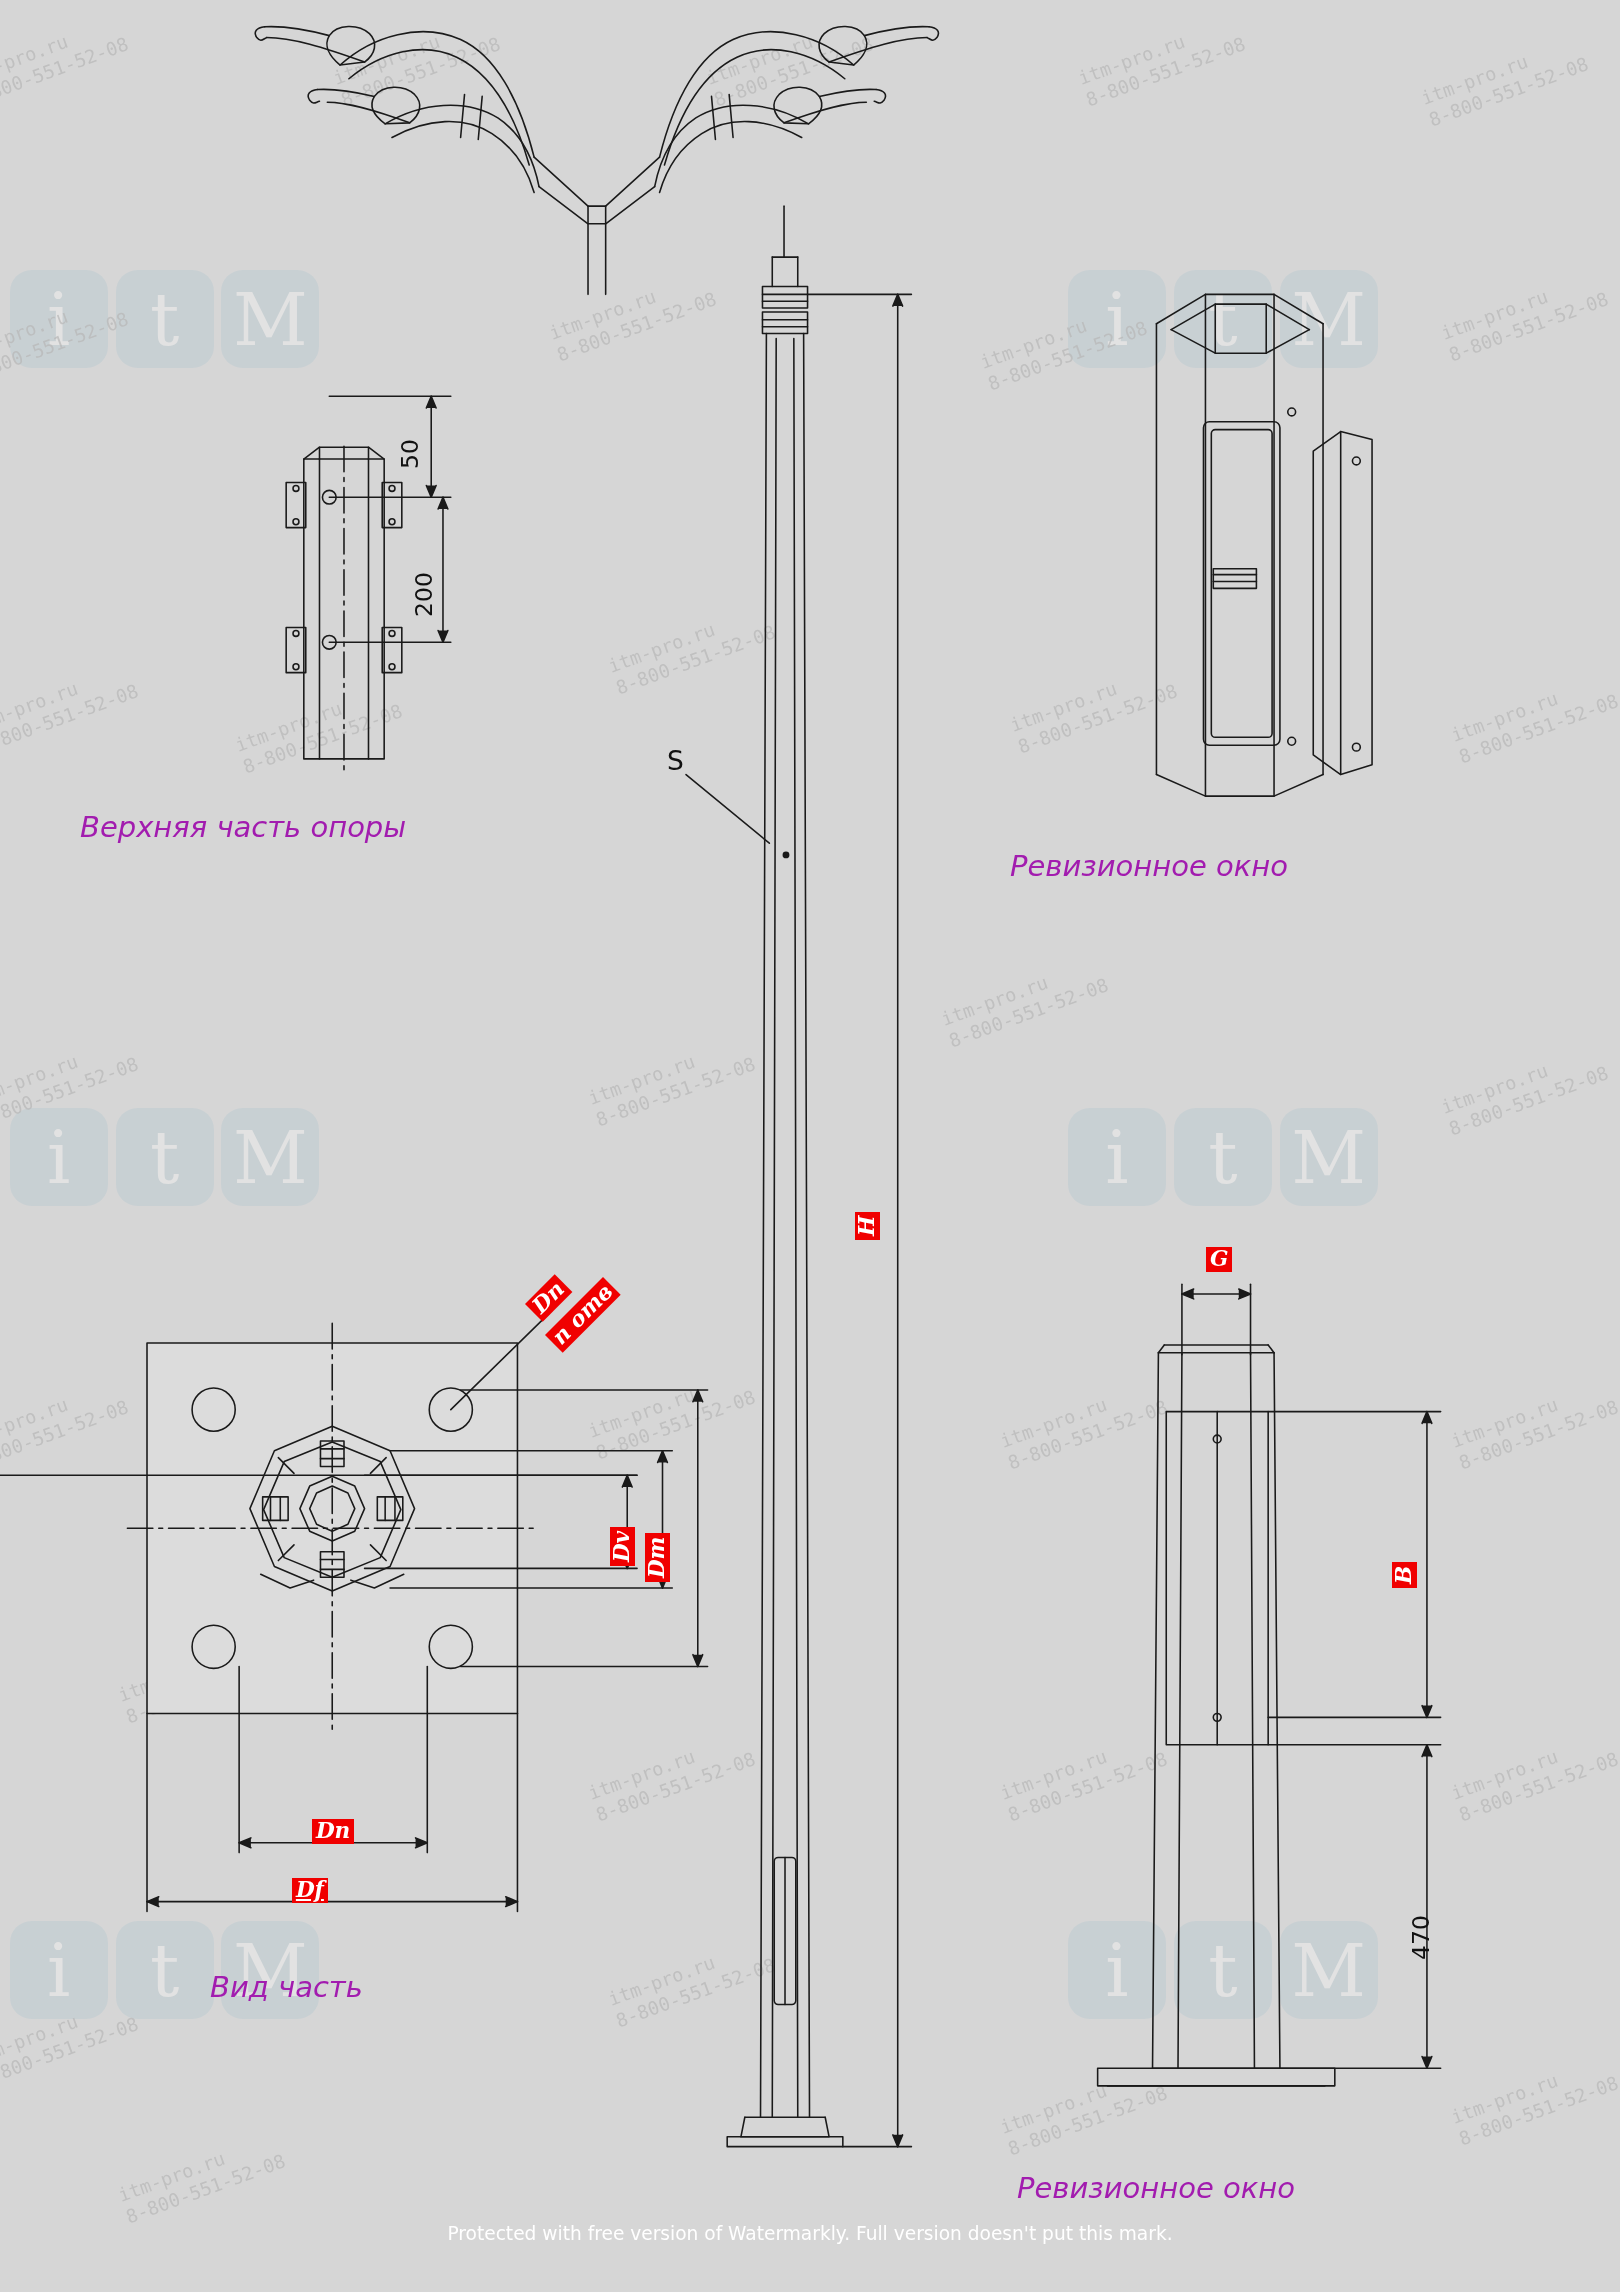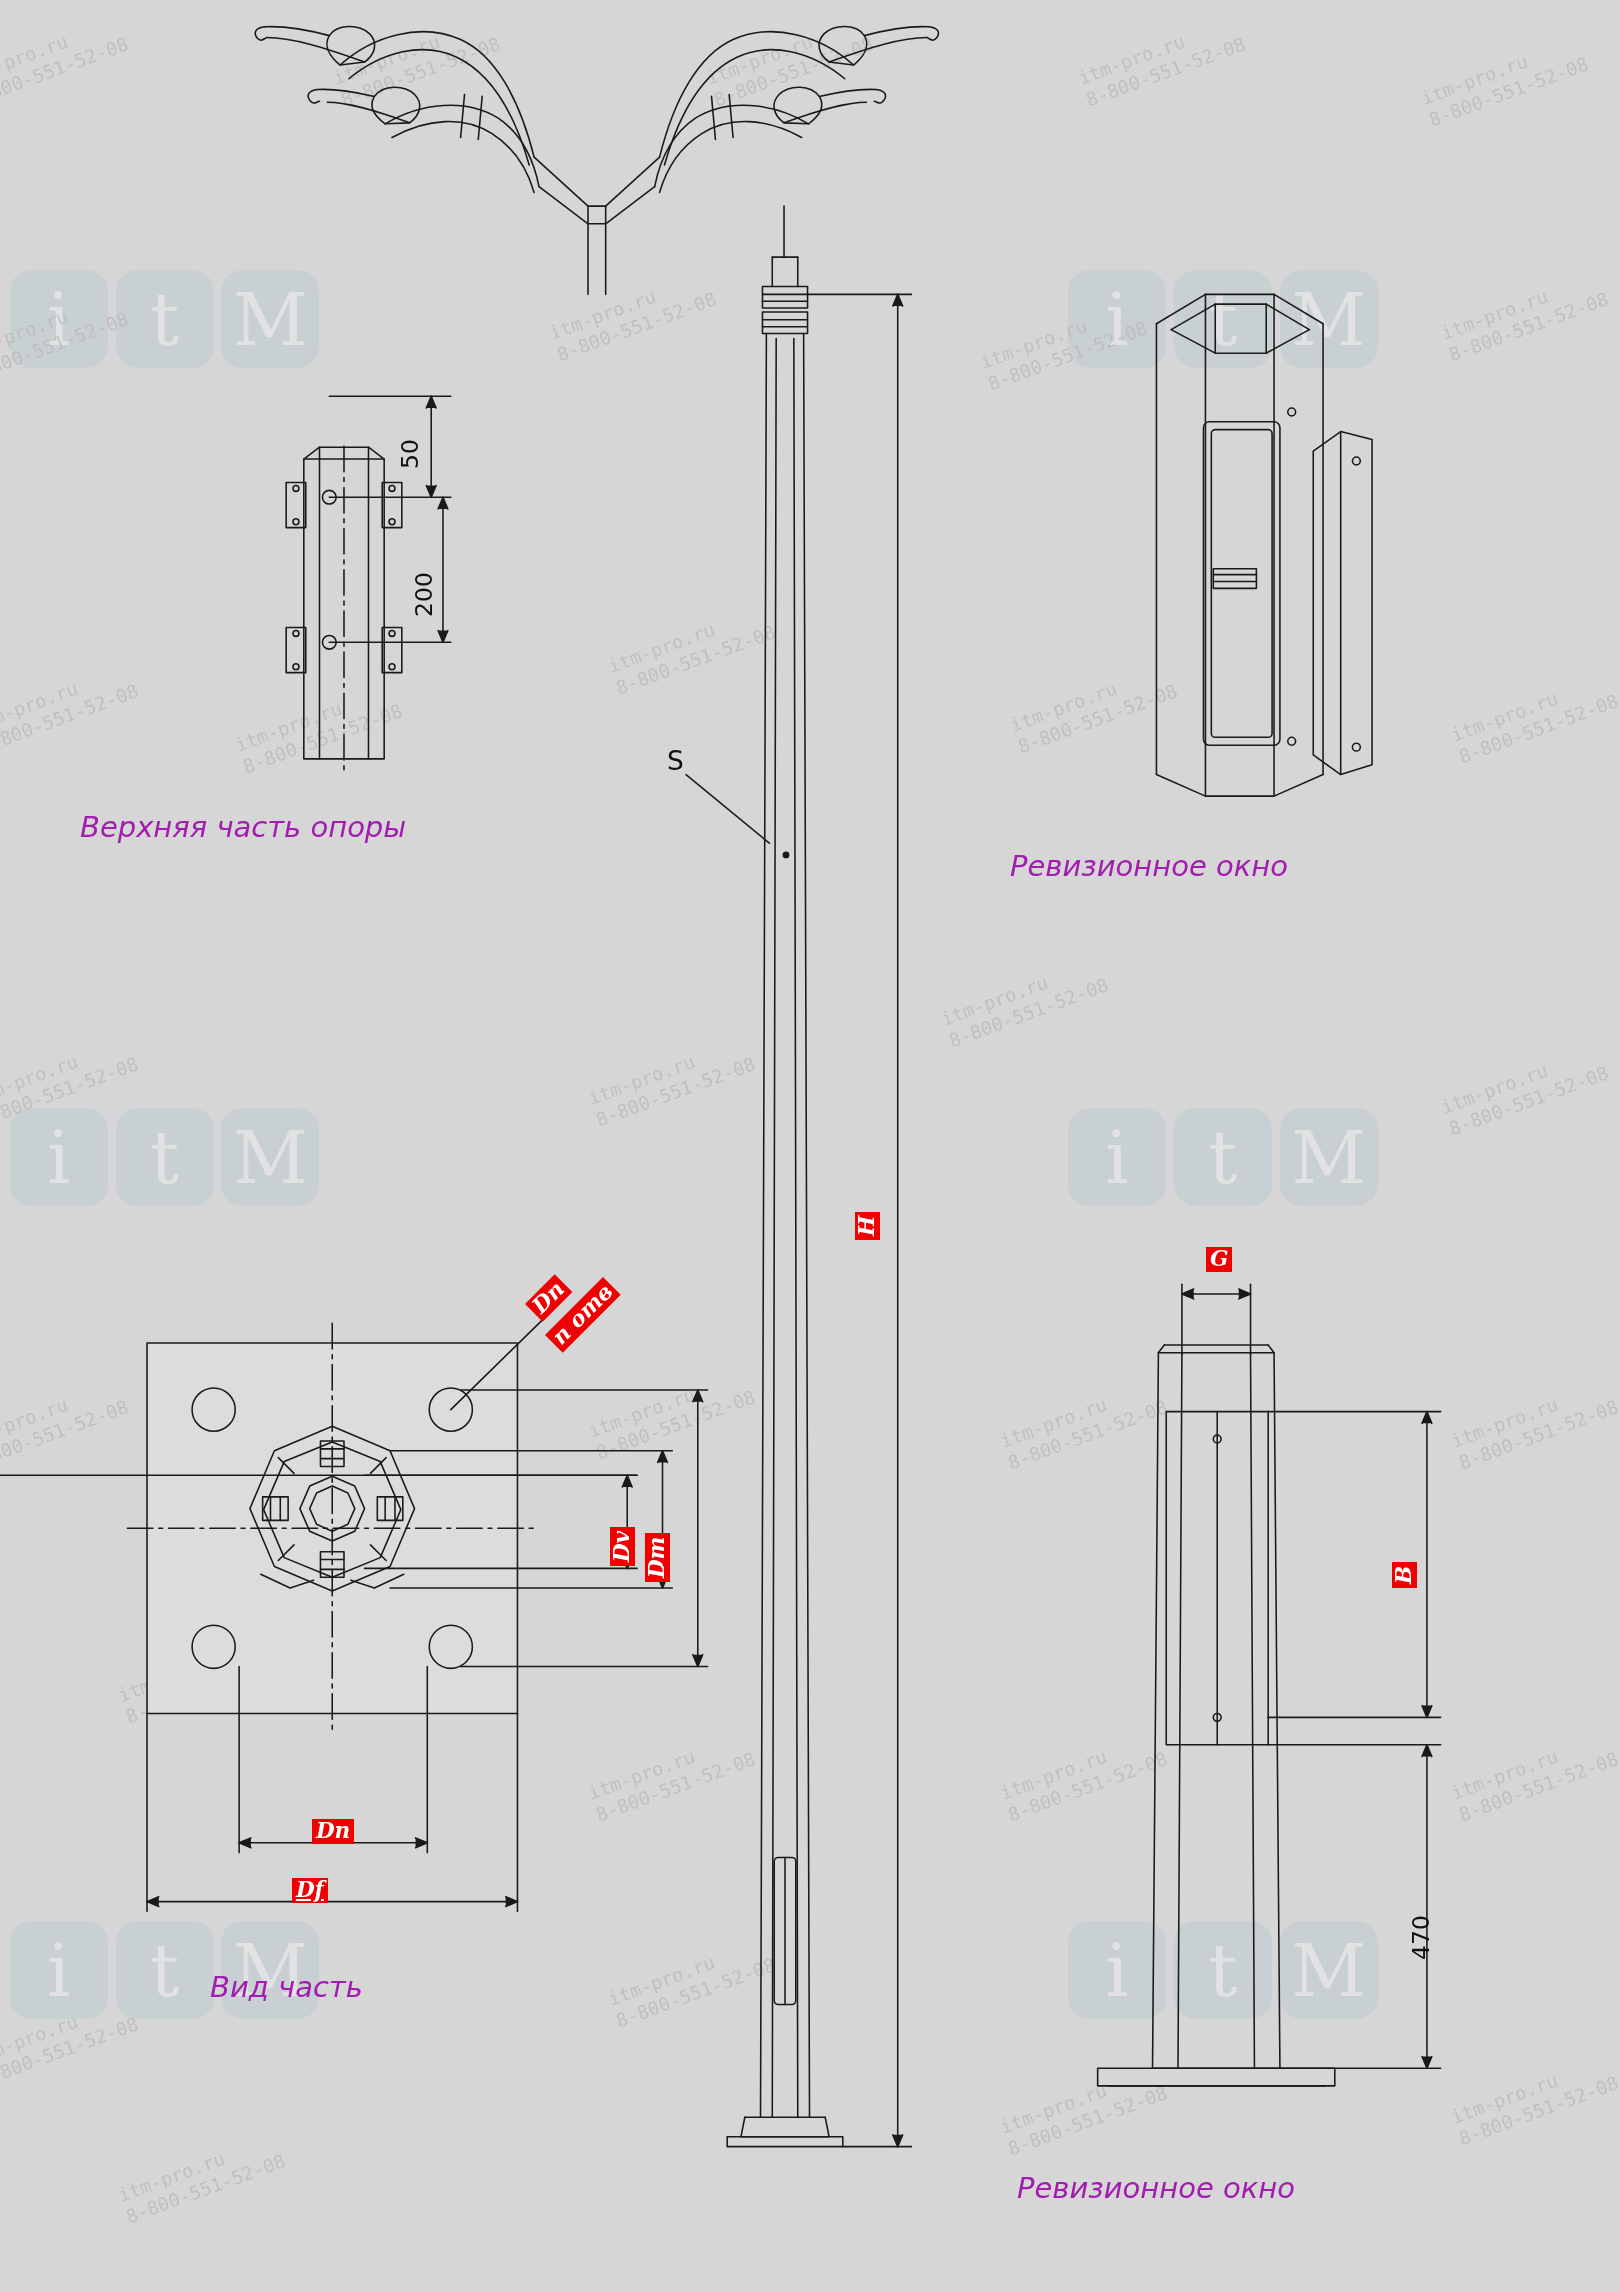--- a/index.html
+++ b/index.html
@@ -483,15 +483,16 @@
 
   <div class="rlabel rot45" style="left:525px;top:1304px;">Dn</div>
   <div class="rlabel rot45" style="left:545px;top:1335px;">n отв</div>
 
   <div class="rlabel rot90" style="left:610px;top:1566px;">Dv</div>
   <div class="rlabel rot90" style="left:645px;top:1582px;">Dm</div>
 
   <div class="rlabel" style="left:312px;top:1819px;">Dn</div>
   <div class="rlabel" style="left:292px;top:1878px;text-decoration:underline;">Df</div>
 
+  <div class="footer">Protected with free version of Watermarkly. Full version doesn't put this mark.</div>
 
 </div>
 
 
 </body></html>

